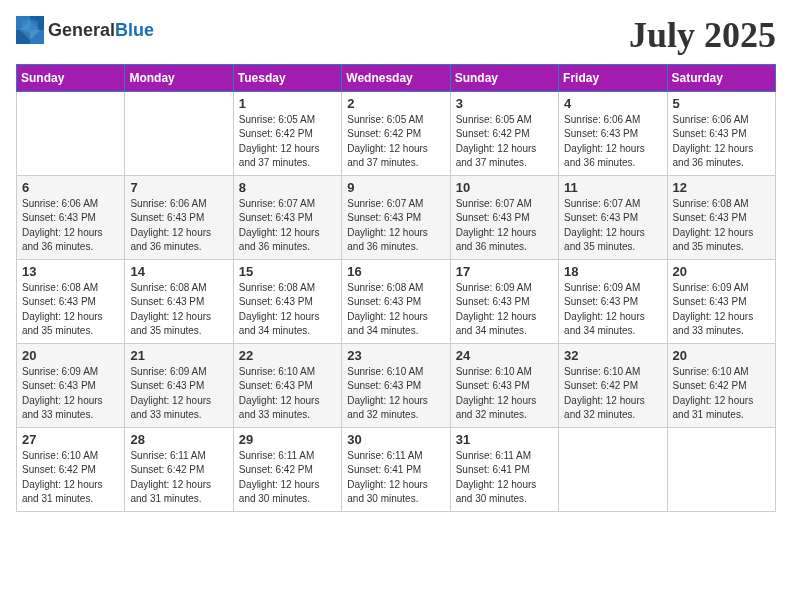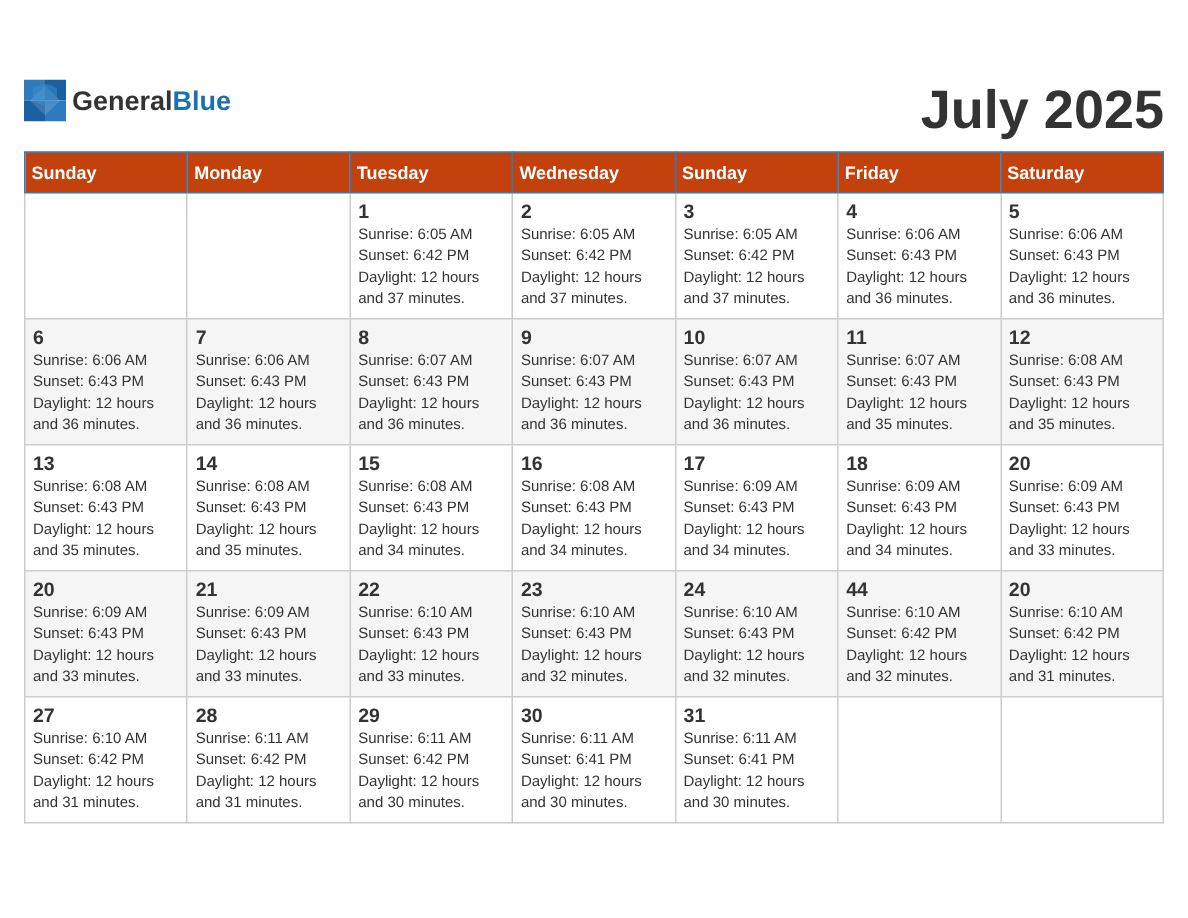--- a/index.html
+++ b/index.html
@@ -8,21 +8,20 @@
       background: #fff;
       width: 792px;
       min-height: 612px;
       padding: 16px;
     }
     .header {
       display: flex;
       justify-content: space-between;
       align-items: flex-start;
       margin-bottom: 8px;
-      margin-top: 37px;
     }
     .logo {
       display: flex;
       align-items: center;
       gap: 4px;
     }
     .logo-text-general {
       font-size: 18px;
       font-weight: bold;
       color: #333;
@@ -31,38 +30,39 @@
       font-size: 18px;
       font-weight: bold;
       color: #1a6fb5;
     }
     .logo-icon {
       width: 28px;
       height: 28px;
     }
     .title-block {
       text-align: right;
+      font-family: Liberation Serif, serif;
     }
     .month-title {
       font-size: 36px;
       font-weight: bold;
       color: #333;
       line-height: 1.1;
     }
     .location-title {
       font-size: 15px;
       color: #555;
     }
     table {
       width: 100%;
       border-collapse: collapse;
       table-layout: fixed;
     }
     th {
-      background-color: #c2410c;
+      background-color: #a21caf;
       color: #fff;
       font-size: 12px;
       font-weight: bold;
       padding: 6px 4px;
       text-align: left;
       border: 1px solid #2e7abf;
     }
     td {
       border: 1px solid #ccc;
       vertical-align: top;
@@ -154,21 +154,21 @@
         <td><span class="day-number">17</span><span class="day-info">Sunrise: 6:09 AM<br>Sunset: 6:43 PM<br>Daylight: 12 hours and 34 minutes.</span></td>
         <td><span class="day-number">18</span><span class="day-info">Sunrise: 6:09 AM<br>Sunset: 6:43 PM<br>Daylight: 12 hours and 34 minutes.</span></td>
         <td><span class="day-number">20</span><span class="day-info">Sunrise: 6:09 AM<br>Sunset: 6:43 PM<br>Daylight: 12 hours and 33 minutes.</span></td>
       </tr>
       <tr>
         <td><span class="day-number">20</span><span class="day-info">Sunrise: 6:09 AM<br>Sunset: 6:43 PM<br>Daylight: 12 hours and 33 minutes.</span></td>
         <td><span class="day-number">21</span><span class="day-info">Sunrise: 6:09 AM<br>Sunset: 6:43 PM<br>Daylight: 12 hours and 33 minutes.</span></td>
         <td><span class="day-number">22</span><span class="day-info">Sunrise: 6:10 AM<br>Sunset: 6:43 PM<br>Daylight: 12 hours and 33 minutes.</span></td>
         <td><span class="day-number">23</span><span class="day-info">Sunrise: 6:10 AM<br>Sunset: 6:43 PM<br>Daylight: 12 hours and 32 minutes.</span></td>
         <td><span class="day-number">24</span><span class="day-info">Sunrise: 6:10 AM<br>Sunset: 6:43 PM<br>Daylight: 12 hours and 32 minutes.</span></td>
-        <td><span class="day-number">44</span><span class="day-info">Sunrise: 6:10 AM<br>Sunset: 6:42 PM<br>Daylight: 12 hours and 32 minutes.</span></td>
+        <td><span class="day-number">32</span><span class="day-info">Sunrise: 6:10 AM<br>Sunset: 6:42 PM<br>Daylight: 12 hours and 32 minutes.</span></td>
         <td><span class="day-number">20</span><span class="day-info">Sunrise: 6:10 AM<br>Sunset: 6:42 PM<br>Daylight: 12 hours and 31 minutes.</span></td>
       </tr>
       <tr>
         <td><span class="day-number">27</span><span class="day-info">Sunrise: 6:10 AM<br>Sunset: 6:42 PM<br>Daylight: 12 hours and 31 minutes.</span></td>
         <td><span class="day-number">28</span><span class="day-info">Sunrise: 6:11 AM<br>Sunset: 6:42 PM<br>Daylight: 12 hours and 31 minutes.</span></td>
         <td><span class="day-number">29</span><span class="day-info">Sunrise: 6:11 AM<br>Sunset: 6:42 PM<br>Daylight: 12 hours and 30 minutes.</span></td>
         <td><span class="day-number">30</span><span class="day-info">Sunrise: 6:11 AM<br>Sunset: 6:41 PM<br>Daylight: 12 hours and 30 minutes.</span></td>
         <td><span class="day-number">31</span><span class="day-info">Sunrise: 6:11 AM<br>Sunset: 6:41 PM<br>Daylight: 12 hours and 30 minutes.</span></td>
         <td class="empty"></td>
         <td class="empty"></td>

